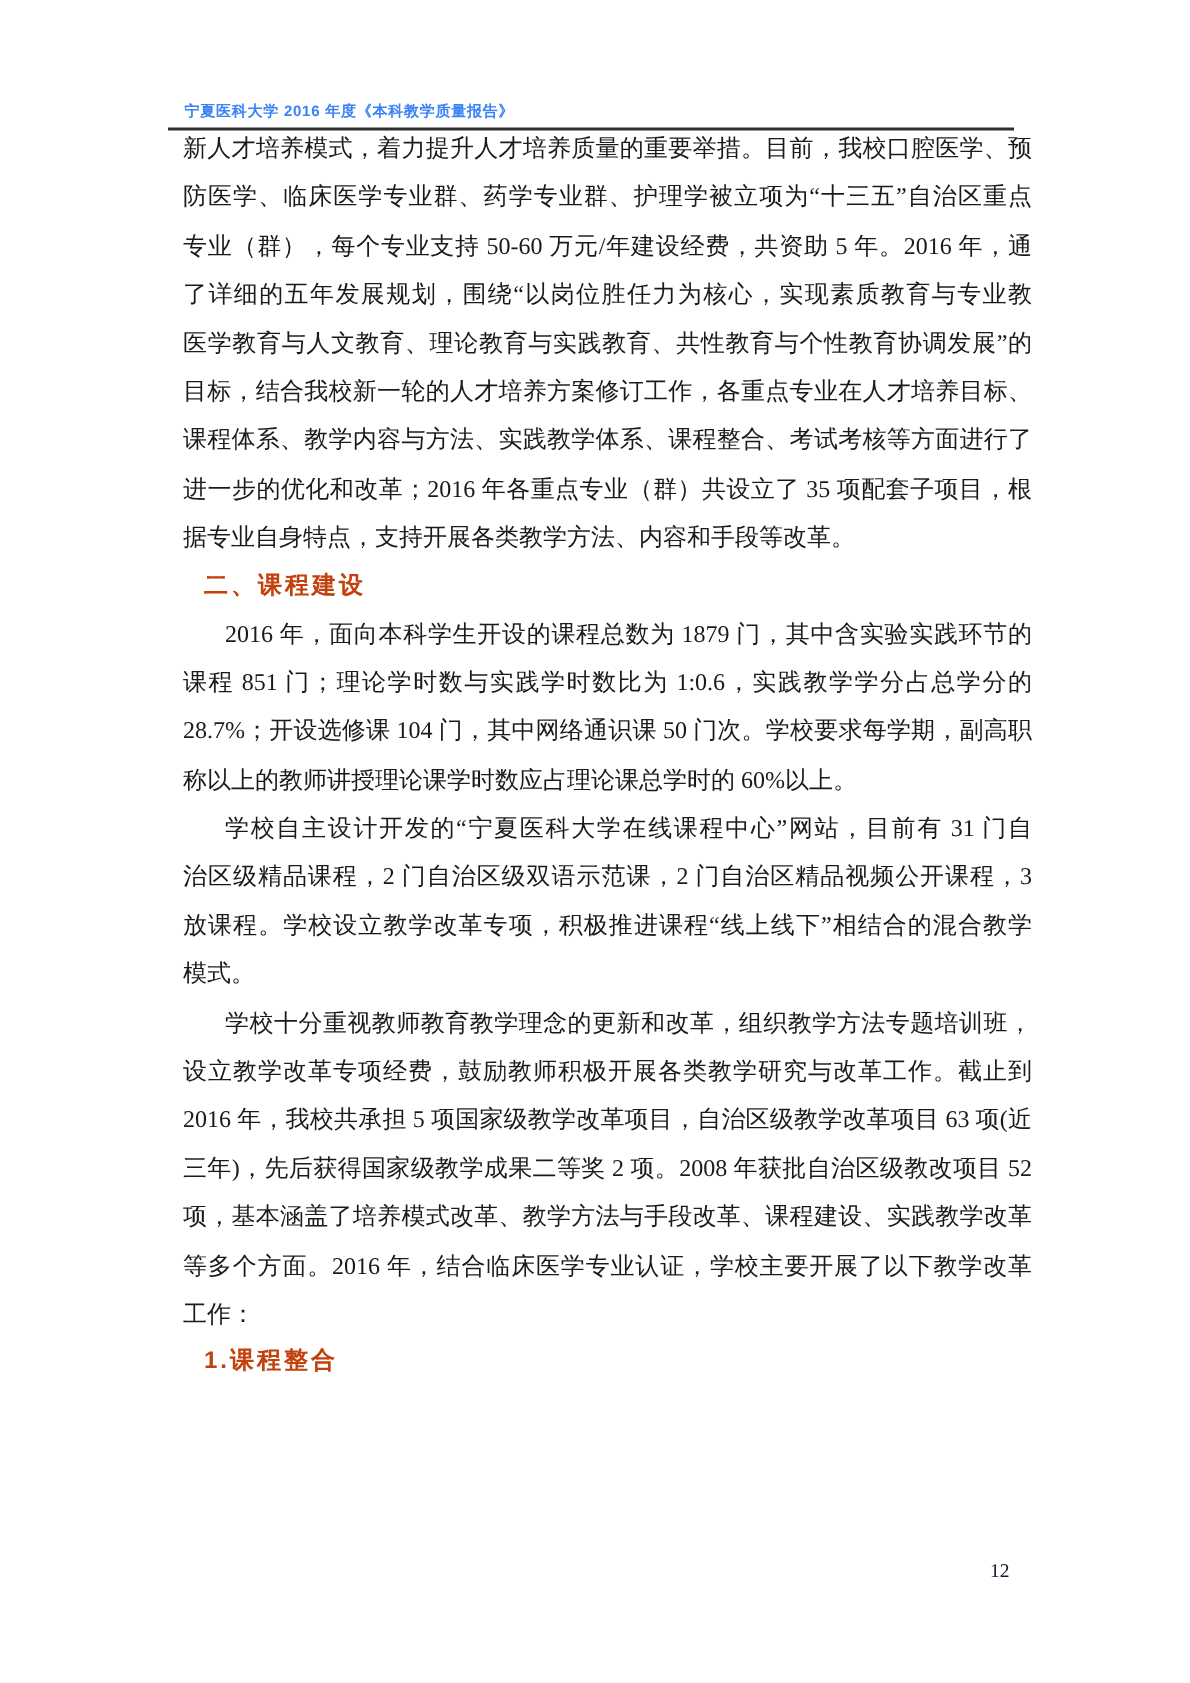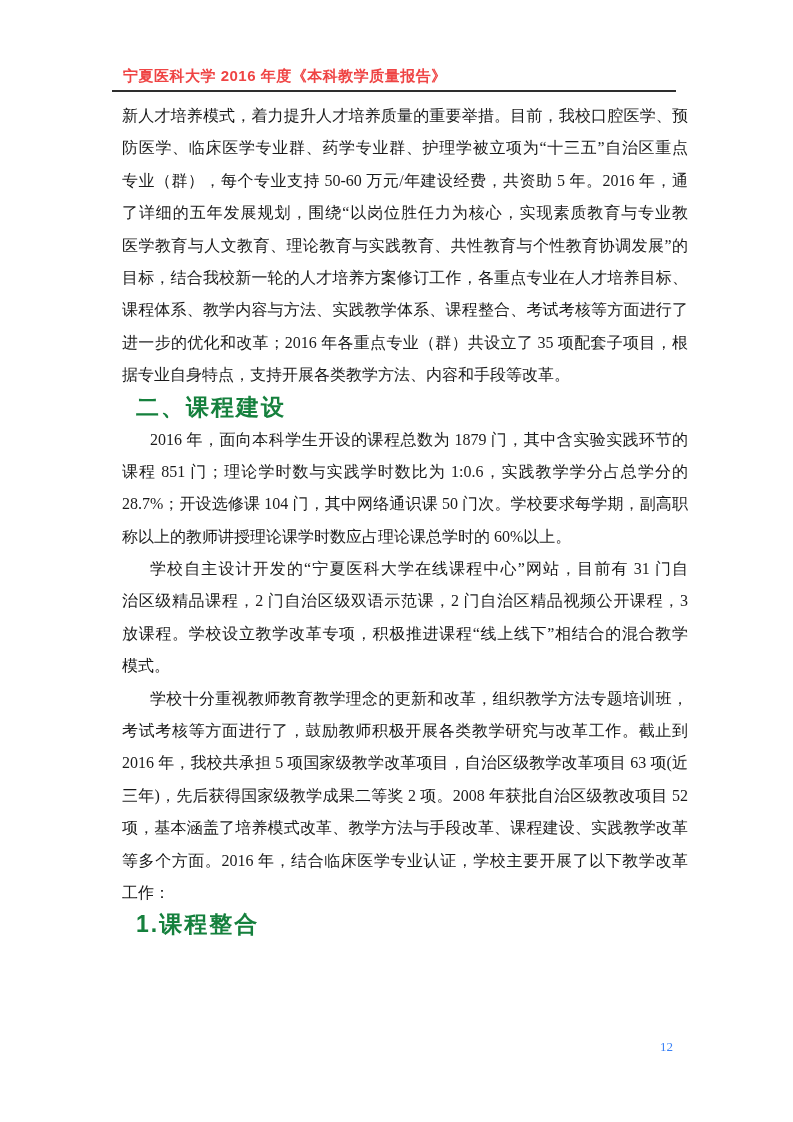--- a/index.html
+++ b/index.html
@@ -15,67 +15,67 @@
   
   .page-header {
     position: absolute;
     left: 112px;
     top: 67px;
     width: 553px;
     padding: 0 0 4px 11px;
     border-bottom: 2px solid #2e2e2e;
     font-family: "Liberation Sans", sans-serif;
     font-weight: 700;
-    font-size: 15px;
+    font-size: 10px;
     letter-spacing: 0.5px;
-    color: #ef4444;
+    color: #3b82f6;
     white-space: nowrap;
     overflow: hidden;
   }
   
   .content {
     position: absolute;
     left: 122px;
-    top: 100px;
+    top: 84px;
     width: 566px;
     font-size: 16px;
   }
   .para { margin: 0; }
   .line {
     display: block;
     height: 32.4px;
     line-height: 32.4px;
     overflow: hidden;
     text-align: justify;
     text-align-last: justify;
     text-justify: inter-character;
     white-space: normal;
   }
   .line.last { text-align-last: left; }
   .line.indent { text-indent: 28px; }
   .heading {
     font-family: "Liberation Sans", sans-serif;
     font-weight: 700;
-    font-size: 23px;
+    font-size: 16px;
     line-height: 26px;
     letter-spacing: 2px;
     padding-left: 14px;
     margin: 2px 0 4px 0;
-    color: #15803d;
+    color: #c2410c;
     white-space: nowrap;
     overflow: hidden;
   }
   .page-number {
     position: absolute;
     top: 1039px;
     left: 122px;
     width: 551px;
     text-align: right;
     font-size: 13px;
-    color: #3b82f6;
+    color: #0f172a;
   }
 </style>
 </head>
 <body>
 
 <div class="page">
 
   <div class="page-header">
     <span>宁夏医科大学 2016 年度《本科教学质量报告》</span>
   </div>
@@ -106,21 +106,21 @@
     <div class="para">
       <span class="line indent">学校自主设计开发的“宁夏医科大学在线课程中心”网站，目前有 31 门自</span>
       <span class="line">治区级精品课程，2 门自治区级双语示范课，2 门自治区精品视频公开课程，3</span>
       <span class="line">放课程。学校设立教学改革专项，积极推进课程“线上线下”相结合的混合教学</span>
       <span class="line last">模式。</span>
     </div>
 
 
     <div class="para">
       <span class="line indent">学校十分重视教师教育教学理念的更新和改革，组织教学方法专题培训班，</span>
-      <span class="line">考试考核等方面进行了，鼓励教师积极开展各类教学研究与改革工作。截止到</span>
+      <span class="line">设立教学改革专项经费，鼓励教师积极开展各类教学研究与改革工作。截止到</span>
       <span class="line">2016 年，我校共承担 5 项国家级教学改革项目，自治区级教学改革项目 63 项(近</span>
       <span class="line">三年)，先后获得国家级教学成果二等奖 2 项。2008 年获批自治区级教改项目 52</span>
       <span class="line">项，基本涵盖了培养模式改革、教学方法与手段改革、课程建设、实践教学改革</span>
       <span class="line">等多个方面。2016 年，结合临床医学专业认证，学校主要开展了以下教学改革</span>
       <span class="line last">工作：</span>
     </div>
 
     <div class="heading">1.课程整合</div>
 
   </div>

